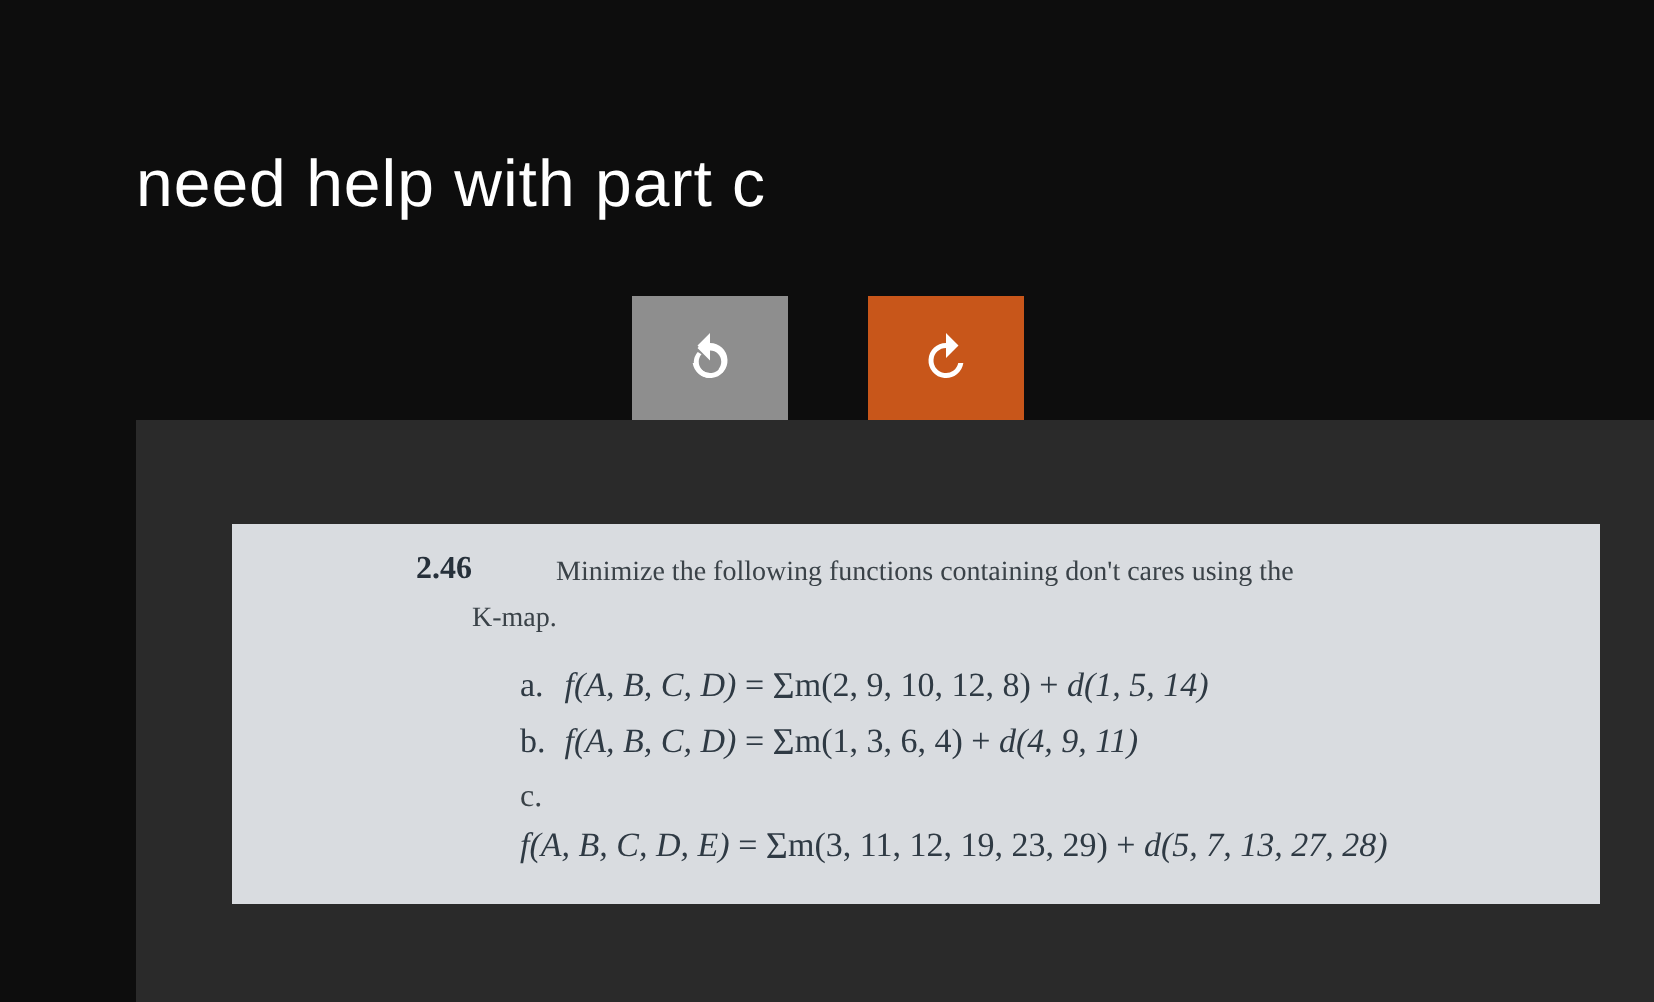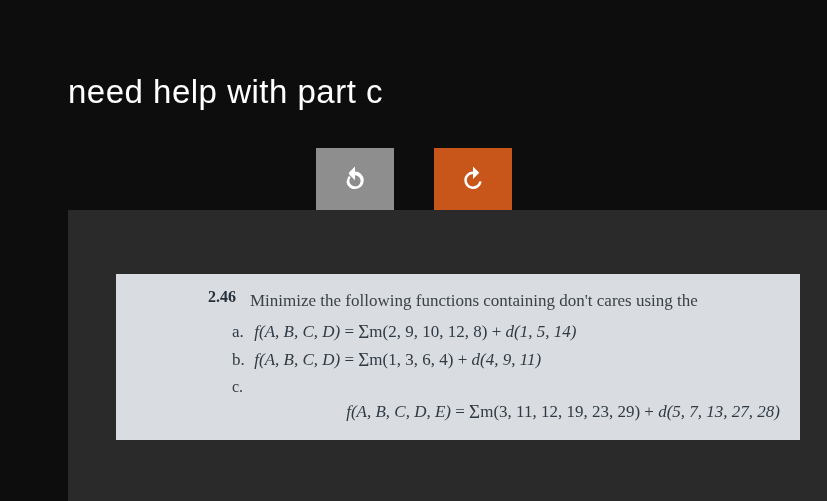--- a/index.html
+++ b/index.html
@@ -5,31 +5,31 @@
   * { box-sizing: border-box; margin: 0; padding: 0; }
   html, body { width: 827px; height: 501px; background: #0d0d0d; font-family: Arial, Helvetica, sans-serif; overflow: hidden; }
   .container { width: 100%; height: 100%; position: relative; }
   .title { color: #ffffff; font-size: 33px; font-weight: 400; position: absolute; left: 68px; top: 52px; letter-spacing: 0.5px; margin-top: 21px; }
   .btn-row { position: absolute; top: 148px; left: 0; right: 0; display: flex; justify-content: center; gap: 40px; }
   .btn { width: 78px; height: 62px; display: flex; align-items: center; justify-content: center; cursor: pointer; }
   .btn-undo { background: #8e8e8e; }
   .btn-redo { background: #c8561a; }
   .btn svg { width: 30px; height: 30px; }
   .panel { position: absolute; top: 210px; left: 68px; right: 0; bottom: 0; background: #2a2a2a; padding: 48px 48px 0 48px; }
-  .scan { background: #d9dce0; width: 684px; margin: 16px auto; padding: 14px 20px 18px 92px; font-family: Georgia, 'Times New Roman', serif; color: #3a4248; position: relative; }
+  .scan { background: #d9dce0; width: 684px; margin: 4px auto; padding: 14px 20px 18px 120px; font-family: Georgia, 'Times New Roman', serif; color: #3a4248; position: relative; }
   .scan-num { position: absolute; left: 92px; top: 14px; font-weight: 700; color: #26303a; }
-  .scan-head { color: #3a4248; font-size: 17px; line-height: 1.5; margin-left: 42px; }
+  .scan-head { color: #3a4248; font-size: 14px; line-height: 1.5; margin-left: 42px; }
   .scan-kmap { margin-top: 2px; margin-bottom: 12px; }
   .item { margin: 6px 0 6px 24px; font-size: 17px; color: #2f3a44; }
   .item-label { display: inline-block; width: 18px; }
   .math { font-style: italic; font-family: Liberation Serif, serif; }
   .math .up { font-style: normal; }
   .sigma { font-style: normal; font-size: 19px; position: relative; top: 1px; }
   .item-c-label { margin: 8px 0 4px 24px; font-size: 16px; }
-  .item-c { margin: 2px 0 0 24px; font-size: 17px; color: #2f3a44; text-align: right; }
+  .item-c { margin: 2px 0 0 24px; font-size: 17px; color: #2f3a44; }
 </style>
 </head>
 <body>
 
 <div class="container">
   <h1 class="title">need help with part c</h1>
 
   <div class="btn-row">
     <div class="btn btn-undo">
       <svg viewBox="0 0 24 24">
@@ -45,20 +45,21 @@
       </svg>
     </div>
   </div>
 
   <div class="panel">
     <div class="scan">
       <div>
         <span class="scan-num">2.46</span>
         <span class="scan-head">Minimize the following functions containing don't cares using the</span>
       </div>
+      <div class="scan-head scan-kmap" style="margin-left:0;">K-map.</div>
 
       <div class="item">
         <span class="item-label">a.</span>
         <span class="math"><span>f(A, B, C, D)</span></span>
         <span class="up">=</span>
         <span class="math"><span class="sigma">Σ</span><span class="up">m(2, 9, 10, 12, 8)</span></span>
         <span class="up">+</span>
         <span class="math up"><i>d</i>(1, 5, 14)</span>
       </div>
 

